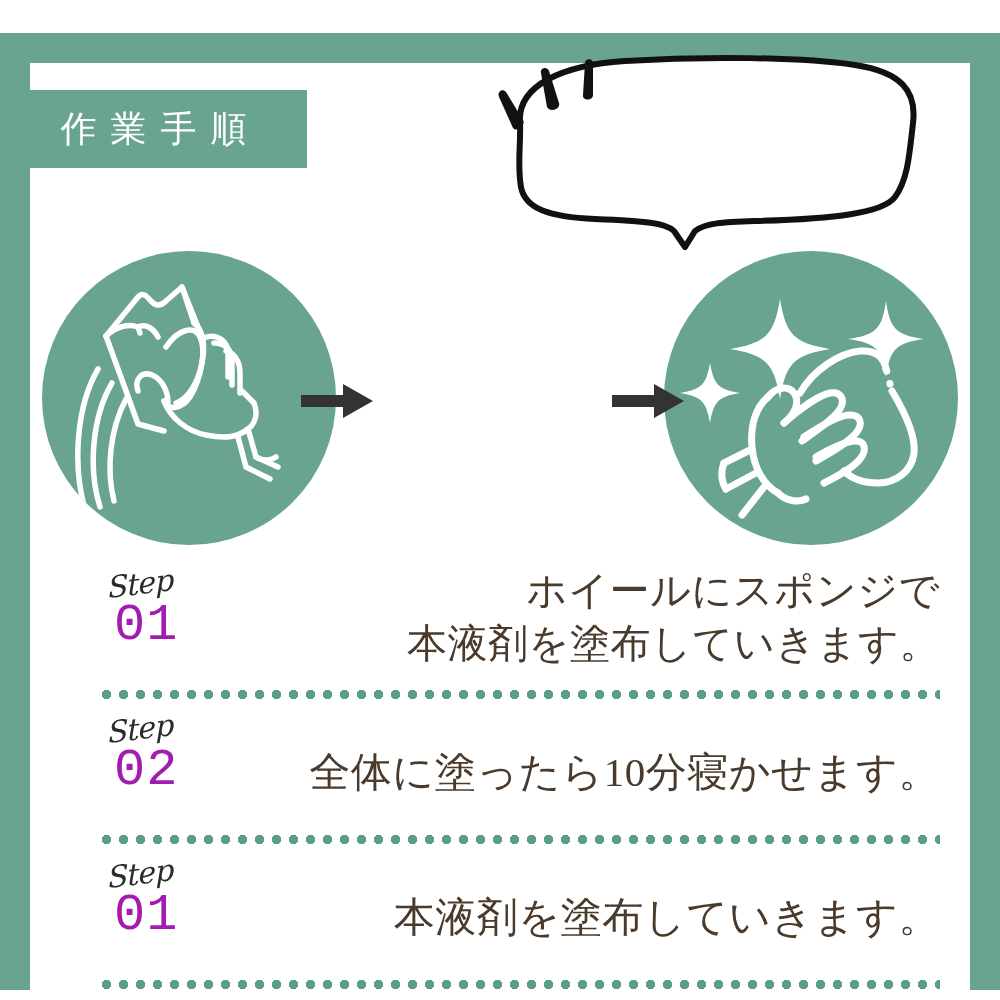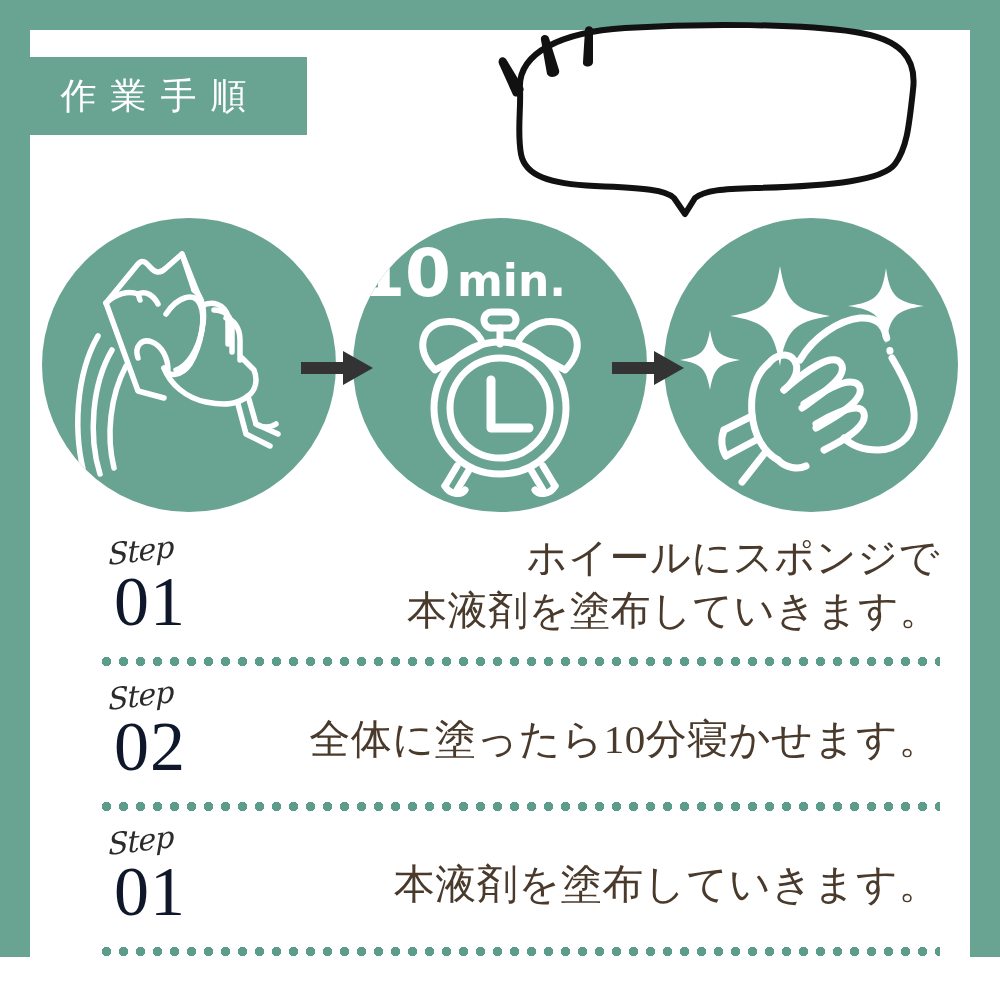--- a/index.html
+++ b/index.html
@@ -7,20 +7,21 @@
     padding: 0;
     background: #ffffff;
   }
   #page {
     position: relative;
     width: 1000px;
     height: 957px;
     background: #ffffff;
     overflow: hidden;
     font-family: "Liberation Serif", "DejaVu Serif", serif;
+    margin-top: 33px;
   }
 
   
   .frame-edge {
     position: absolute;
     background: #69a492;
   }
   .frame-left   { left: 0;  top: 0;    width: 30px;  height: 1000px; }
   .frame-right  { right: 0; top: 0;    width: 30px;  height: 1000px; }
   .frame-top    { left: 0;  top: 0;    width: 1000px; height: 30px; }
@@ -138,24 +139,24 @@
     font-size: 30px;
     font-style: italic;
     color: #2b2b2b;
     transform: rotate(-7deg) skewX(-6deg);
     letter-spacing: -1px;
   }
   .step-num {
     position: absolute;
     left: 14px;
     top: 34px;
-    font-family: Liberation Serif, serif;
-    font-size: 70px;
+    font-family: Liberation Mono, monospace;
+    font-size: 52px;
     line-height: 1;
-    color: #0f172a;
+    color: #a21caf;
     letter-spacing: 1px;
   }
   .step-body {
     position: absolute;
     left: 272px;
     top: 12px;
     right: 60px;
     color: #4a3a2c;
     font-family: "Liberation Serif", "DejaVu Serif", serif;
     font-size: 41px;
@@ -243,47 +244,20 @@
           <path d="M196 186 L 204 216 L 228 228"></path>
           <path d="M214 206 C 220 210, 228 210, 234 206"></path>
 
           <path d="M56 118 C 34 156, 30 216, 44 262"></path>
           <path d="M70 132 C 50 166, 46 218, 58 256"></path>
           <path d="M84 148 C 68 178, 64 218, 72 250"></path>
         </g>
       </svg>
     </div>
 
-    <div class="circle c2">
-      <svg width="294" height="294" viewBox="0 0 294 294">
-        <text x="98" y="78" text-anchor="end" fill="#ffffff" font-family="DejaVu Sans, Liberation Sans, sans-serif" font-size="66" font-weight="bold">10</text>
-        <text x="104" y="78" fill="#ffffff" font-family="DejaVu Sans, Liberation Sans, sans-serif" font-size="44" font-weight="bold">min.</text>
-        <g fill="none" stroke="#ffffff" stroke-width="7" stroke-linecap="round" stroke-linejoin="round">
-
-          <path d="M82 152 C 62 132, 68 108, 90 104 C 108 101, 124 112, 130 126 Z"></path>
-          <path d="M212 152 C 232 132, 226 108, 204 104 C 186 101, 170 112, 164 126 Z"></path>
-
-          <rect x="131" y="94" width="32" height="16" rx="8"></rect>
-          <path d="M147 110 L 147 126"></path>
-
-          <circle cx="147" cy="190" r="66"></circle>
-
-          <circle cx="147" cy="190" r="50"></circle>
-
-          <path d="M138 162 L 138 210 L 176 210" stroke-width="9"></path>
-
-          <path d="M104 248 L 92 268"></path>
-          <path d="M116 252 L 104 272"></path>
-          <path d="M92 268 C 96 276, 108 278, 112 272"></path>
-          <path d="M190 248 L 202 268"></path>
-          <path d="M178 252 L 190 272"></path>
-          <path d="M202 268 C 198 276, 186 278, 182 272"></path>
-        </g>
-      </svg>
-    </div>
 
     <div class="circle c3">
       <svg width="294" height="294" viewBox="0 0 294 294">
         <g fill="#ffffff">
           <path d="M116 48 C 122 84, 130 92, 166 98 C 130 104, 122 112, 116 148
                    C 110 112, 102 104, 66 98 C 102 92, 110 84, 116 48 Z"></path>
           <path d="M222 50 C 226 78, 232 84, 260 88 C 232 92, 226 98, 222 126
                    C 218 98, 212 92, 184 88 C 212 84, 218 78, 222 50 Z"></path>
           <path d="M46 112 C 50 134, 54 138, 76 142 C 54 146, 50 150, 46 172
                    C 42 150, 38 146, 16 142 C 38 138, 42 134, 46 112 Z"></path>

